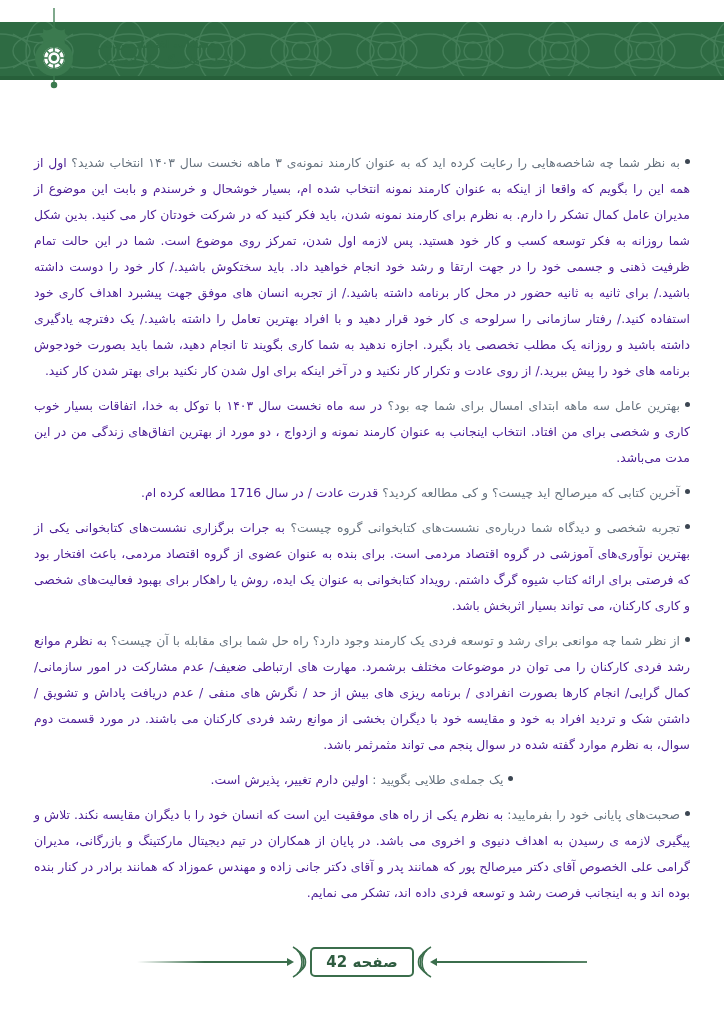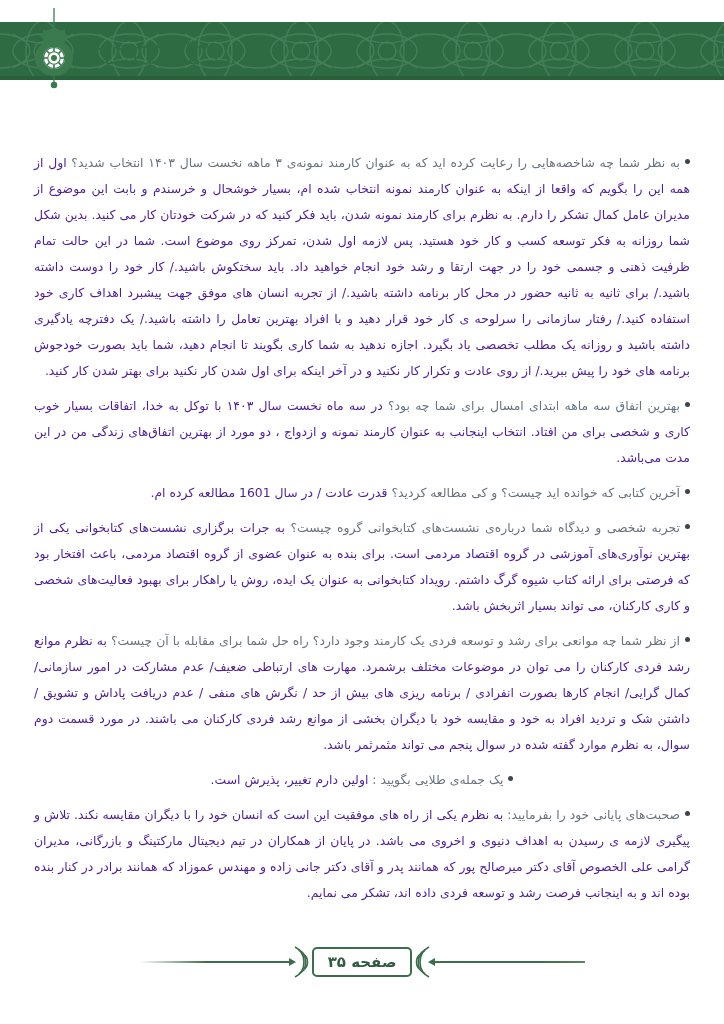--- a/index.html
+++ b/index.html
@@ -279,25 +279,25 @@
   </div>
 
   <div class="content">
 
     <div class="qa-block">
       <p class="qa-line"><span class="q">به نظر شما چه شاخصه‌هایی را رعایت کرده اید که به عنوان کارمند نمونه‌ی ۳ ماهه نخست سال ۱۴۰۳ انتخاب شدید؟</span> <span class="a">اول از همه این را بگویم که واقعا از اینکه به عنوان کارمند نمونه انتخاب شده ام، بسیار خوشحال و خرسندم و بابت این موضوع از مدیران عامل کمال تشکر را دارم. به نظرم برای کارمند نمونه شدن، باید فکر کنید که در شرکت خودتان کار می کنید. بدین شکل شما روزانه به فکر توسعه کسب و کار خود هستید. پس لازمه اول شدن، تمرکز روی موضوع است. شما در این حالت تمام ظرفیت ذهنی و جسمی خود را در جهت ارتقا و رشد خود انجام خواهید داد. باید سختکوش باشید./ کار خود را دوست داشته باشید./ برای ثانیه به ثانیه حضور در محل کار برنامه داشته باشید./ از تجربه انسان های موفق جهت پیشبرد اهداف کاری خود استفاده کنید./ رفتار سازمانی را سرلوحه ی کار خود قرار دهید و با افراد بهترین تعامل را داشته باشید./ یک دفترچه یادگیری داشته باشید و روزانه یک مطلب تخصصی یاد بگیرد. اجازه ندهید به شما کاری بگویند تا انجام دهید، شما باید بصورت خودجوش برنامه های خود را پیش ببرید./ از روی عادت و تکرار کار نکنید و در آخر اینکه برای اول شدن کار نکنید برای بهتر شدن کار کنید.</span></p>
     </div>
 
 
     <div class="qa-block">
-      <p class="qa-line"><span class="q">بهترین اتفاق سه ماهه ابتدای امسال برای شما چه بود؟</span> <span class="a">در سه ماه نخست سال ۱۴۰۳ با توکل به خدا، اتفاقات بسیار خوب کاری و شخصی برای من افتاد. انتخاب اینجانب به عنوان کارمند نمونه و ازدواج ، دو مورد از بهترین اتفاق‌های زندگی من در این مدت می‌باشد.</span></p>
+      <p class="qa-line"><span class="q">بهترین عامل سه ماهه ابتدای امسال برای شما چه بود؟</span> <span class="a">در سه ماه نخست سال ۱۴۰۳ با توکل به خدا، اتفاقات بسیار خوب کاری و شخصی برای من افتاد. انتخاب اینجانب به عنوان کارمند نمونه و ازدواج ، دو مورد از بهترین اتفاق‌های زندگی من در این مدت می‌باشد.</span></p>
     </div>
 
     <div class="qa-block right-short">
-      <p class="qa-line"><span class="q">آخرین کتابی که خوانده اید چیست؟ و کی مطالعه کردید؟</span> <span class="a">قدرت عادت / در سال 1601 مطالعه کرده ام.</span></p>
+      <p class="qa-line"><span class="q">آخرین کتابی که میرصالح اید چیست؟ و کی مطالعه کردید؟</span> <span class="a">قدرت عادت / در سال 1716 مطالعه کرده ام.</span></p>
     </div>
 
     <div class="qa-block">
       <p class="qa-line"><span class="q">تجربه شخصی و دیدگاه شما درباره‌ی نشست‌های کتابخوانی گروه چیست؟</span> <span class="a">به جرات برگزاری نشست‌های کتابخوانی یکی از بهترین نوآوری‌های آموزشی در گروه اقتصاد مردمی است. برای بنده به عنوان عضوی از گروه اقتصاد مردمی، باعث افتخار بود که فرصتی برای ارائه کتاب شیوه گرگ داشتم. رویداد کتابخوانی به عنوان یک ایده، روش یا راهکار برای بهبود فعالیت‌های شخصی و کاری کارکنان، می تواند بسیار اثربخش باشد.</span></p>
     </div>
 
     <div class="qa-block">
       <p class="qa-line"><span class="q">از نظر شما چه موانعی برای رشد و توسعه فردی یک کارمند وجود دارد؟ راه حل شما برای مقابله با آن چیست؟</span> <span class="a">به نظرم موانع رشد فردی کارکنان را می توان در موضوعات مختلف برشمرد. مهارت های ارتباطی ضعیف/ عدم مشارکت در امور سازمانی/ کمال گرایی/ انجام کارها بصورت انفرادی / برنامه ریزی های بیش از حد / نگرش های منفی / عدم دریافت پاداش و تشویق / داشتن شک و تردید افراد به خود و مقایسه خود با دیگران بخشی از موانع رشد فردی کارکنان می باشند. در مورد قسمت دوم سوال، به نظرم موارد گفته شده در سوال پنجم می تواند مثمرثمر باشد.</span></p>
     </div>
 
@@ -317,21 +317,21 @@
 
     <svg class="badge-orn" viewBox="0 0 22 34" width="22" height="34">
       <g fill="none" stroke="#3b6e4c" stroke-width="1.6">
         <path d="M20 2 C 8 8, 8 26, 20 32"></path>
         <path d="M16 5 C 7 10, 7 24, 16 29"></path>
         <path d="M12 9 C 6 12, 6 22, 12 25"></path>
       </g>
     </svg>
 
     <div class="page-badge">
-      <span class="page-badge-text">صفحه ۳۵</span>
+      <span class="page-badge-text">صفحه 42</span>
     </div>
 
     <svg class="badge-orn" viewBox="0 0 22 34" width="22" height="34">
       <g fill="none" stroke="#3b6e4c" stroke-width="1.6">
         <path d="M2 2 C 14 8, 14 26, 2 32"></path>
         <path d="M6 5 C 15 10, 15 24, 6 29"></path>
         <path d="M10 9 C 16 12, 16 22, 10 25"></path>
       </g>
     </svg>
 

